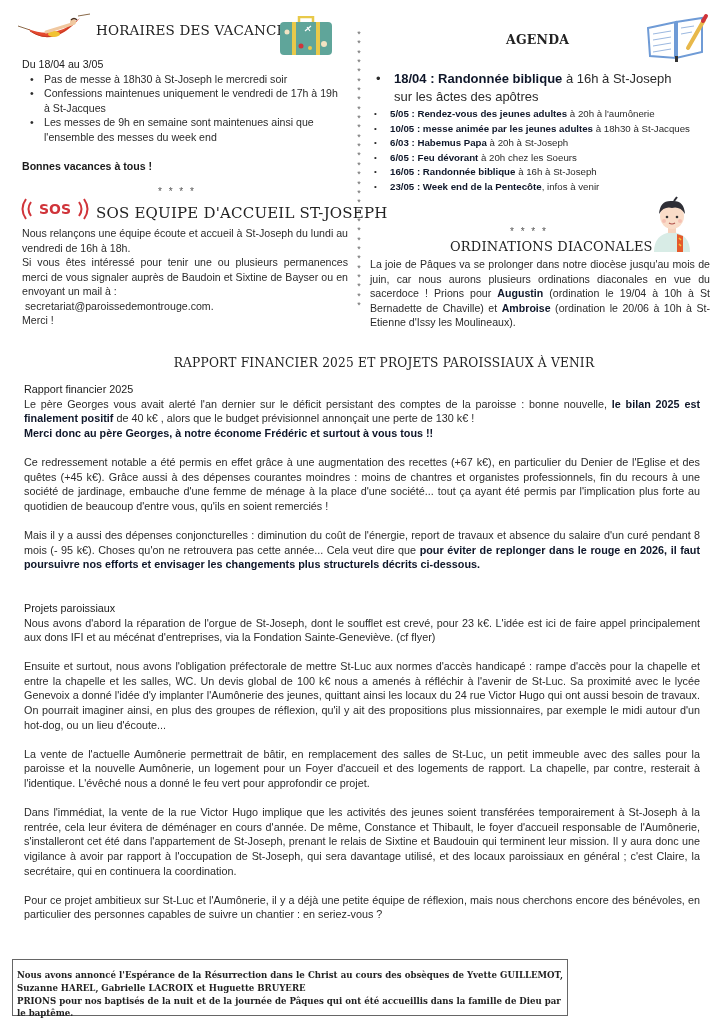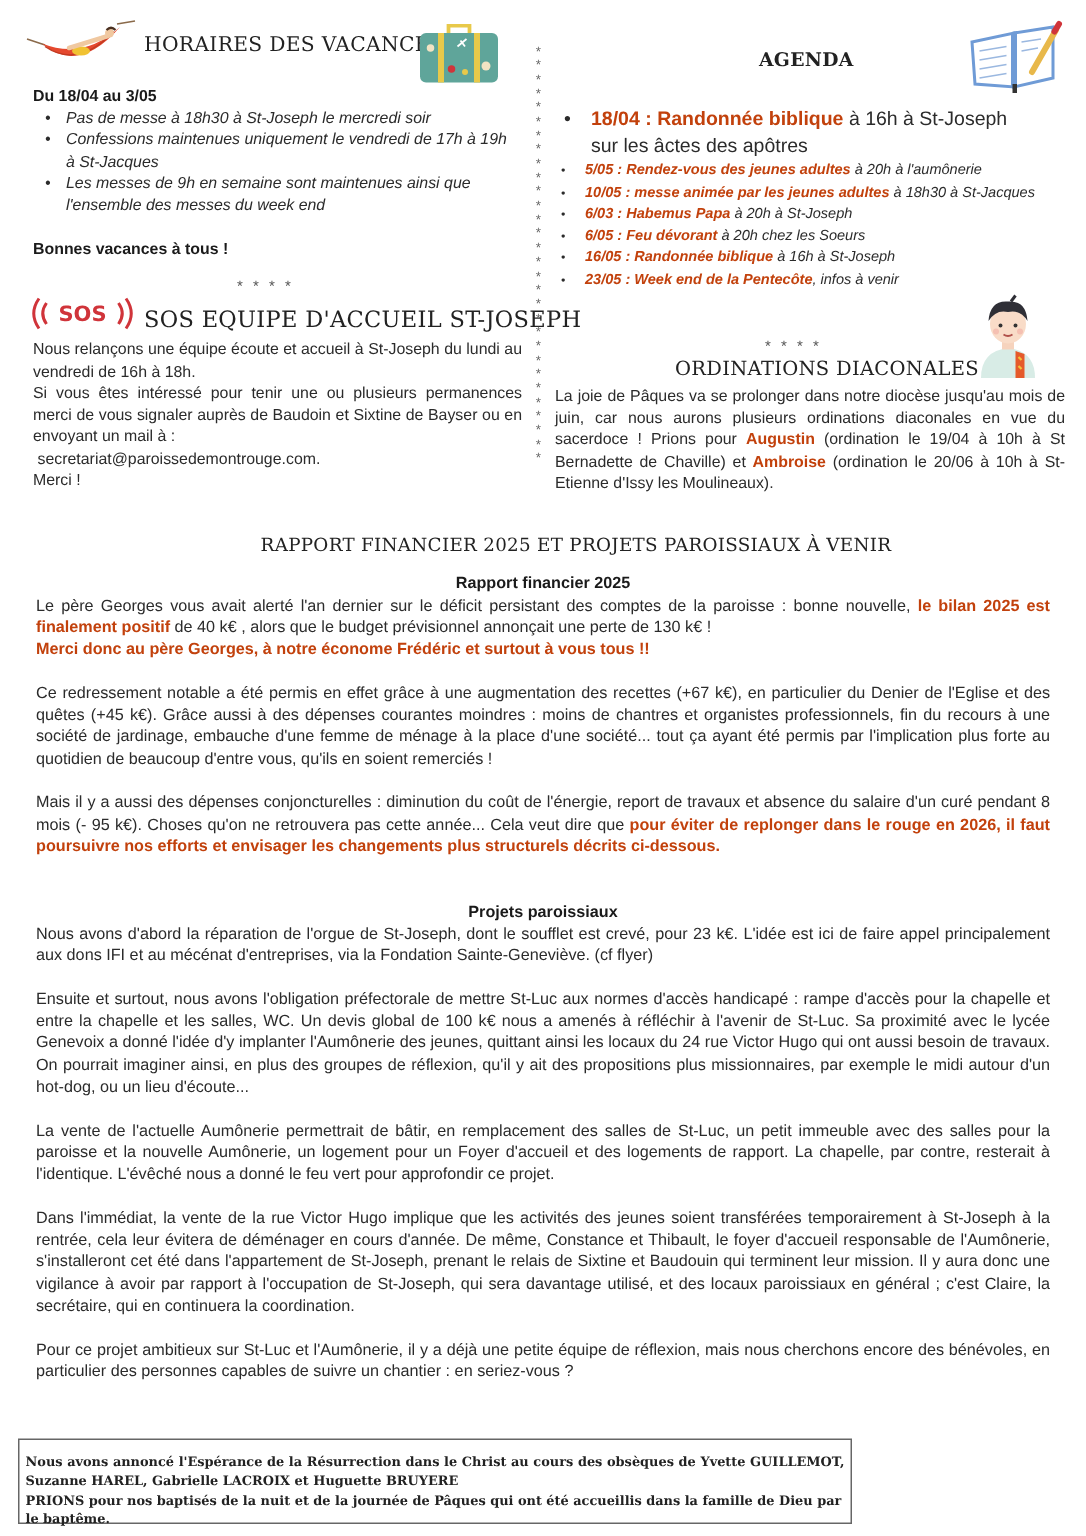--- a/index.html
+++ b/index.html
@@ -1,26 +1,26 @@
 <!DOCTYPE html>
 <html><head>
 <meta charset="utf-8">
 <style>
   * { margin: 0; padding: 0; box-sizing: border-box; }
   html, body { width: 724px; height: 1024px; background: #ffffff; overflow: hidden; }
   body { position: relative; font-family: "Liberation Sans", sans-serif; color: #2b2b2b; }
   .abs { position: absolute; }
   .serif-title { font-family: "DejaVu Serif", "Liberation Serif", serif; font-weight: normal; color: #222; letter-spacing: 0.2px; }
-  b { font-weight: bold; color: #c2410c; }
+  b { font-weight: bold; color: #0f172a; }
 
   
   #vac-title { left: 96px; top: 22px; font-size: 13.5px; }
   #vac-body { left: 22px; top: 57px; width: 318px; font-size: 10.6px; line-height: 14.5px; }
-  #vac-body .period { font-weight: bold; color: #1a1a1a; }
-  ul.bul { list-style: none; font-style: italic; }
+  #vac-body .period { font-weight: normal; color: #1a1a1a; }
+  ul.bul { list-style: none; }
   ul.bul li { position: relative; padding-left: 22px; }
   ul.bul li::before { content: "•"; position: absolute; left: 8px; top: 0; }
   #vac-bonnes { left: 22px; top: 160px; font-size: 10.6px; font-weight: bold; color: #1a1a1a; }
 
   
   #sos-stars { left: 158px; top: 186px; font-size: 10px; letter-spacing: 2px; color: #555; }
   #sos-title { left: 96px; top: 204px; font-size: 15px; }
   #sos-body { left: 22px; top: 226px; width: 326px; font-size: 10.6px; line-height: 14.5px; text-align: justify; }
 
   
@@ -37,21 +37,21 @@
 
   
   #ord-stars { left: 510px; top: 226px; font-size: 10px; letter-spacing: 2px; color: #555; }
   #ord-title { left: 438px; top: 239px; font-size: 13px; margin-left: 12px; }
   #ord-body { left: 370px; top: 257px; width: 340px; font-size: 10.6px; line-height: 14.5px; text-align: justify; }
 
   
   #main-title { left: 0; width: 722px; top: 356px; text-align: center; font-size: 12.2px; padding-left: 46px; }
   #article { left: 24px; top: 382px; width: 676px; font-size: 10.8px; line-height: 14.6px; color: #2b2b2b; text-align: justify; }
   #article p { margin-bottom: 14.6px; }
-  #article .h { font-weight: bold; color: #1a1a1a; display: block; text-align: center; }
+  #article .h { font-weight: normal; color: #1a1a1a; display: block; text-align: left; }
   #article .gap { height: 14.6px; }
 
   
   #footer-box { left: 12px; top: 959px; width: 556px; height: 57px; border: 1px solid #666; padding: 9px 4px 0 4px; font-family: "DejaVu Serif", "Liberation Serif", serif; font-size: 8.6px; line-height: 12.8px; font-weight: bold; color: #222; text-align: justify; }
   #footer-box p { margin: 0; }
 
   
   .icon svg { display: block; }
 </style>
 </head>

